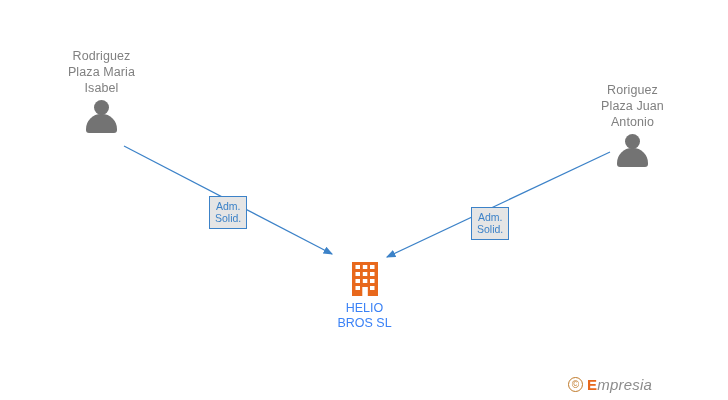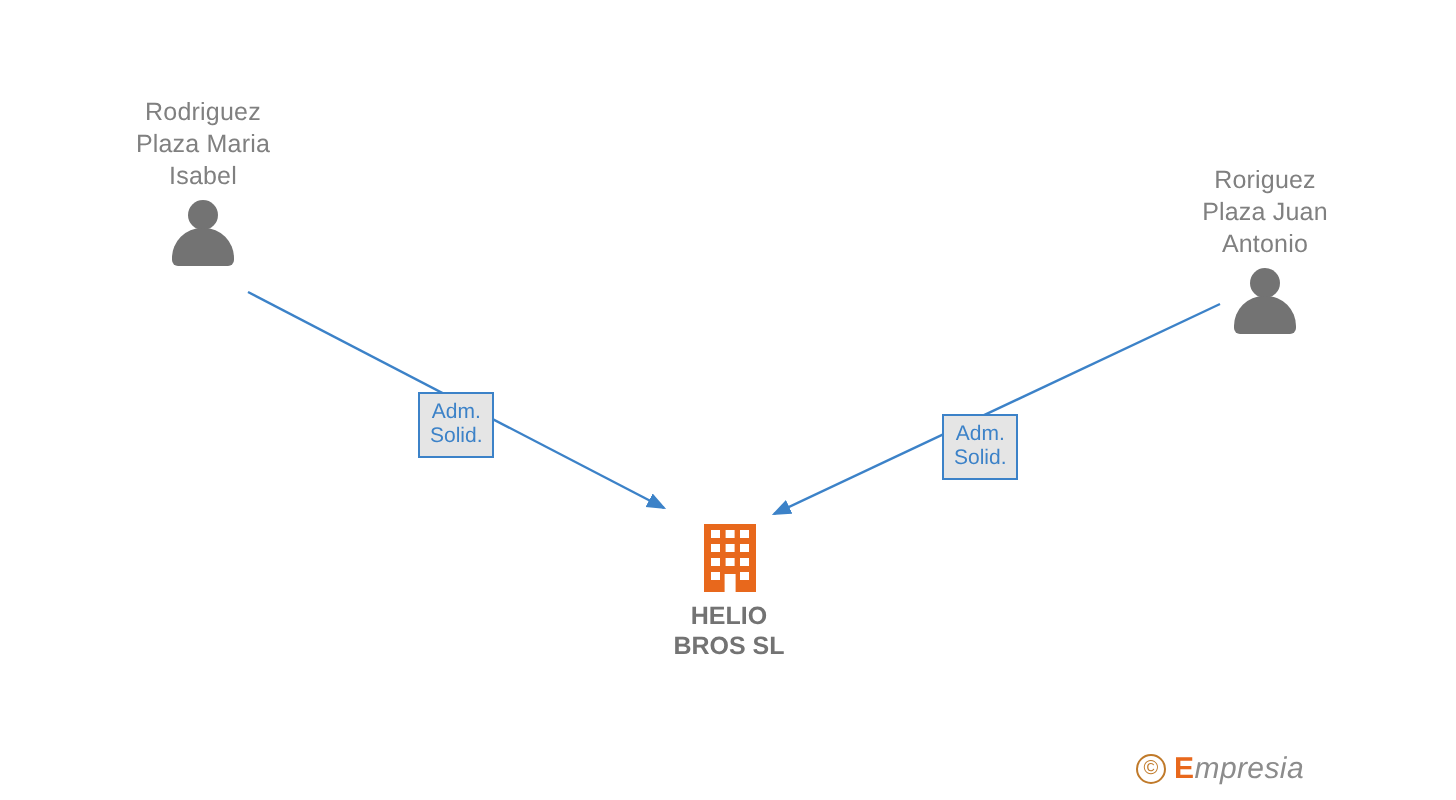--- a/index.html
+++ b/index.html
@@ -57,22 +57,22 @@
   }
   .company-icon {
     width: 26px;
     height: 34px;
     margin: 0 auto;
     position: relative;
   }
   .company-label {
     font-size: 12.5px;
     line-height: 15px;
-    font-weight: bold;
-    color: #737373;
+    font-weight: normal;
+    color: #3b82f6;
     white-space: pre-line;
     margin-top: 5px;
   }
   .edge-label {
     position: absolute;
     border: 1px solid #3c82c8;
     background: #e5e5e5;
     color: #3c82c8;
     font-size: 10.5px;
     line-height: 12px;

